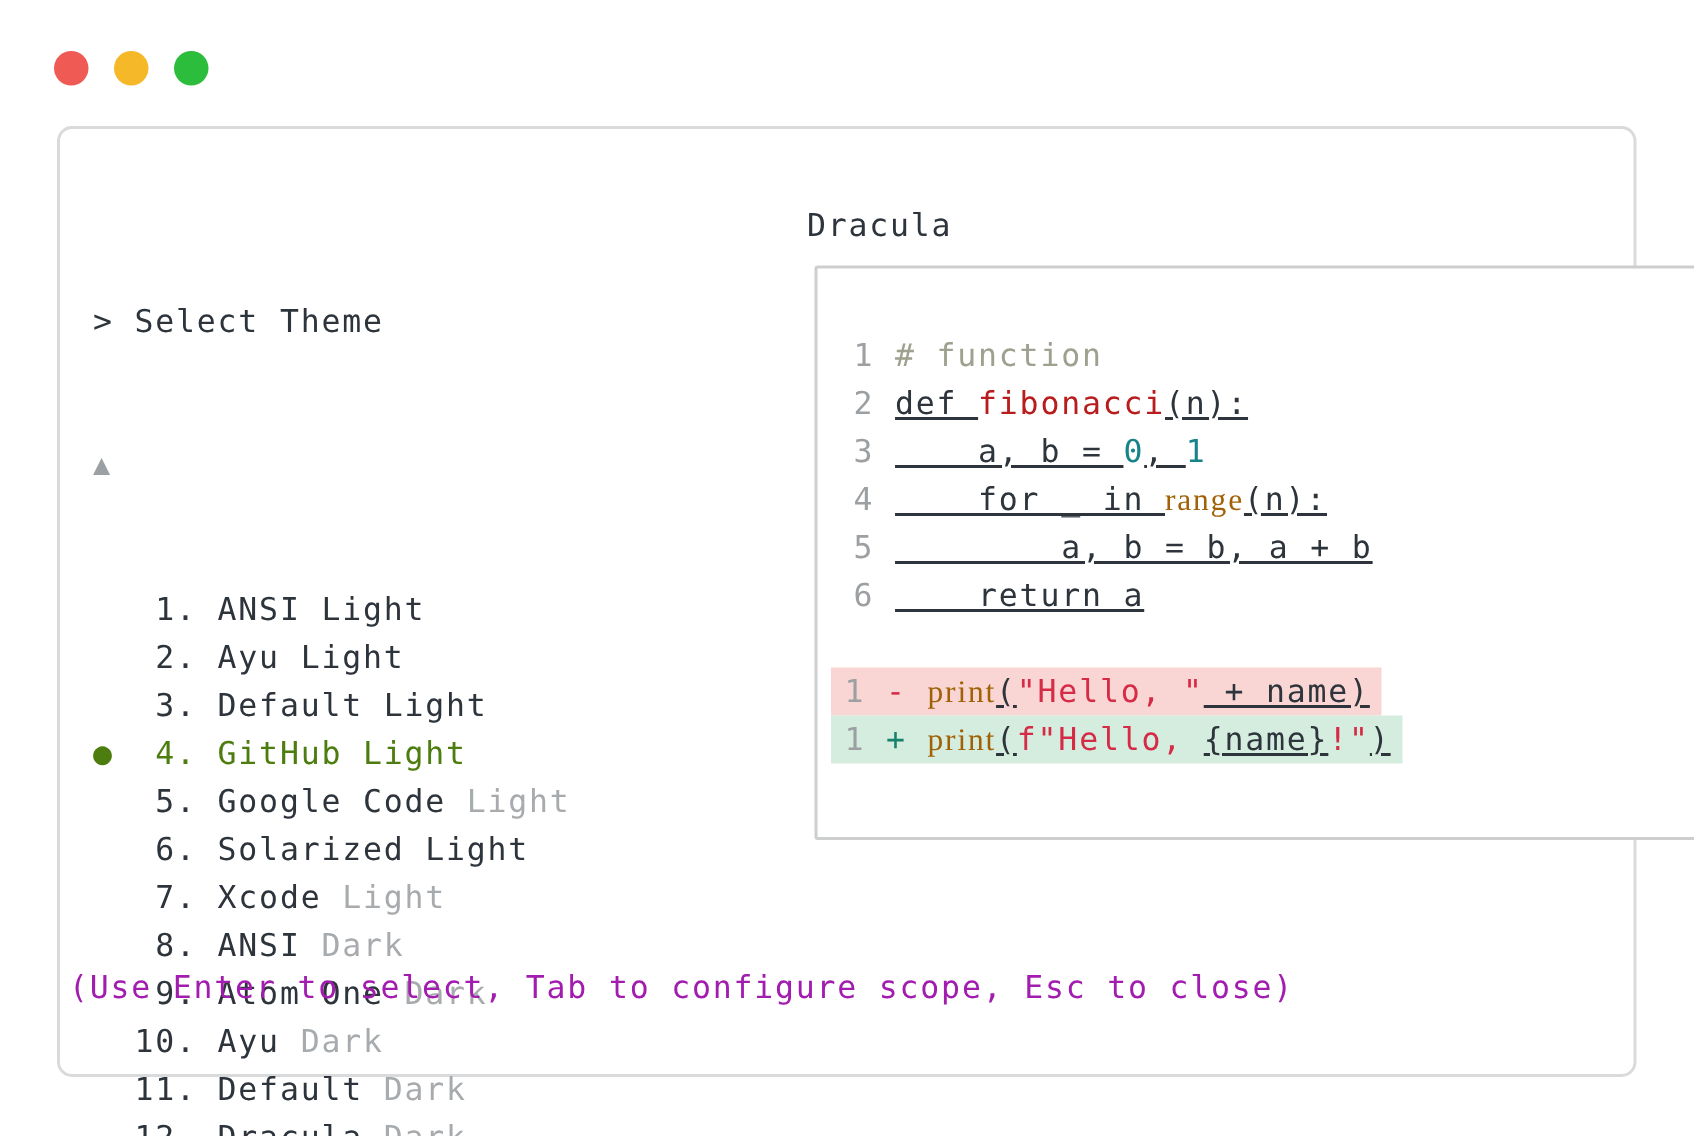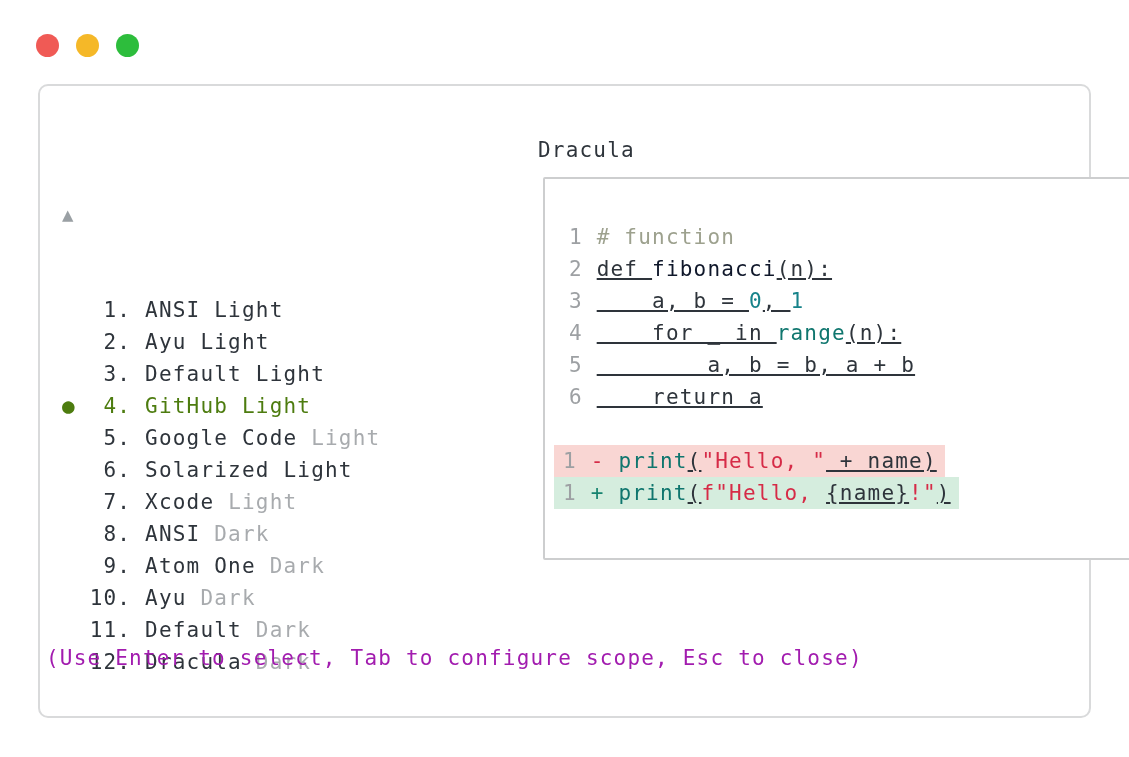--- a/index.html
+++ b/index.html
@@ -33,23 +33,23 @@
   .preview-box {
     position: absolute; left: 503px; top: 91px; width: 589px; height: 383px;
     border: 2px solid #cdcecf; border-radius: 2px; background: #ffffff;
   }
   .code { padding: 42px 12px 0 24px; }
   .code-line { white-space: pre; }
 
   .tok-ln      { color: #9da0a3; }
   .tok-comment { color: #9da18e; }
   .tok-plain   { color: #2e343b; text-decoration: underline; }
-  .tok-func    { color: #0f172a; }
+  .tok-func    { color: #b91c1c; }
   .tok-teal    { color: #17838a; }
-  .tok-blue    { color: #0f766e; }
+  .tok-blue    { color: #a16207; font-family: Liberation Serif, serif; }
   .tok-str     { color: #d62b47; }
   .tok-del     { color: #d62b47; }
   .tok-add     { color: #17836f; }
 
   .diff-del, .diff-add { width: fit-content; margin-left: -15px; padding: 0 8px 0 9px; }
   .diff-del { background: #f9d6d3; }
   .diff-add { background: #d5edde; }
 
   .footer { position: absolute; left: 6px; top: 556px; color: #a21caf; }
 </style>
@@ -60,20 +60,21 @@
 
   <div class="traffic-lights">
     <span class="light red"></span>
     <span class="light yellow"></span>
     <span class="light green"></span>
   </div>
 
   <div class="panel">
 
     <div class="left-col mono">
+      <div class="prompt">&gt; Select Theme</div>
       <div class="arrow up">▲</div>
       <div id="theme-list"><div class="theme-item"><span class="marker">  </span><span> 1. </span><span>ANSI </span><span class="">Light</span></div><div class="theme-item"><span class="marker">  </span><span> 2. </span><span>Ayu </span><span class="">Light</span></div><div class="theme-item"><span class="marker">  </span><span> 3. </span><span>Default </span><span class="">Light</span></div><div class="theme-item selected"><span class="marker">● </span><span> 4. </span><span>GitHub </span><span class="">Light</span></div><div class="theme-item"><span class="marker">  </span><span> 5. </span><span>Google Code </span><span class="muted">Light</span></div><div class="theme-item"><span class="marker">  </span><span> 6. </span><span>Solarized </span><span class="">Light</span></div><div class="theme-item"><span class="marker">  </span><span> 7. </span><span>Xcode </span><span class="muted">Light</span></div><div class="theme-item"><span class="marker">  </span><span> 8. </span><span>ANSI </span><span class="muted">Dark</span></div><div class="theme-item"><span class="marker">  </span><span> 9. </span><span>Atom One </span><span class="muted">Dark</span></div><div class="theme-item"><span class="marker">  </span><span>10. </span><span>Ayu </span><span class="muted">Dark</span></div><div class="theme-item"><span class="marker">  </span><span>11. </span><span>Default </span><span class="muted">Dark</span></div><div class="theme-item"><span class="marker">  </span><span>12. </span><span>Dracula </span><span class="muted">Dark</span></div></div>
       
     </div>
 
     <div class="preview-label mono">Dracula</div>
 
     <div class="preview-box">
       <div id="code" class="code mono"><div class="code-line"><span class="tok-ln">1 </span><span class="tok-comment"># function</span></div><div class="code-line"><span class="tok-ln">2 </span><span class="tok-plain">def </span><span class="tok-func">fibonacci</span><span class="tok-plain">(n):</span></div><div class="code-line"><span class="tok-ln">3 </span><span class="tok-plain">    a, b = </span><span class="tok-teal">0</span><span class="tok-plain">, </span><span class="tok-teal">1</span></div><div class="code-line"><span class="tok-ln">4 </span><span class="tok-plain">    for _ in </span><span class="tok-blue">range</span><span class="tok-plain">(n):</span></div><div class="code-line"><span class="tok-ln">5 </span><span class="tok-plain">        a, b = b, a + b</span></div><div class="code-line"><span class="tok-ln">6 </span><span class="tok-plain">    return a</span></div><div class="code-line"> </div><div class="code-line diff-del"><span class="tok-ln">1 </span><span class="tok-del">- </span><span class="tok-blue">print</span><span class="tok-plain">(</span><span class="tok-str">"Hello, "</span><span class="tok-plain"> + name)</span></div><div class="code-line diff-add"><span class="tok-ln">1 </span><span class="tok-add">+ </span><span class="tok-blue">print</span><span class="tok-plain">(</span><span class="tok-str">f"Hello, </span><span class="tok-plain">{name}</span><span class="tok-str">!"</span><span class="tok-plain">)</span></div></div>
     </div>

